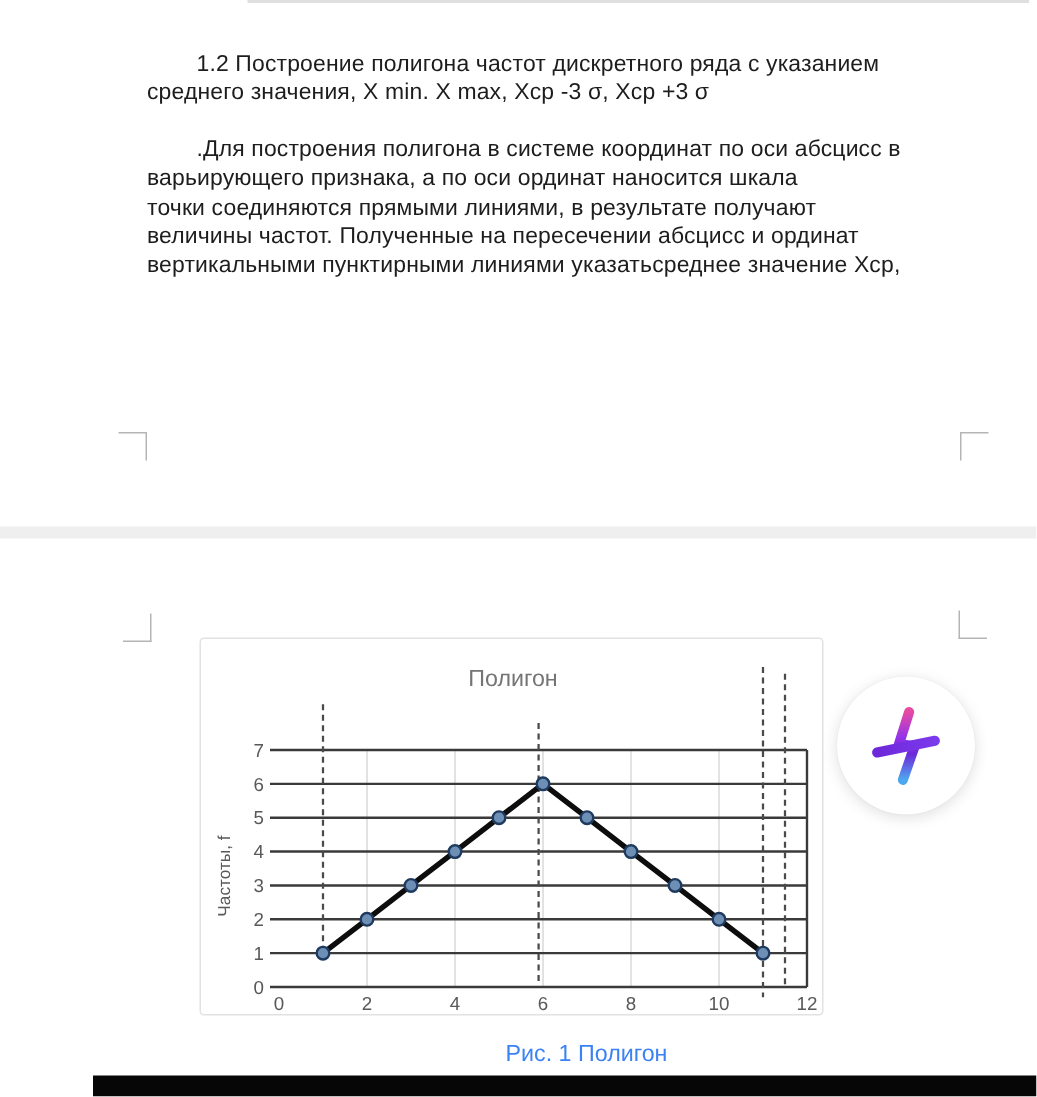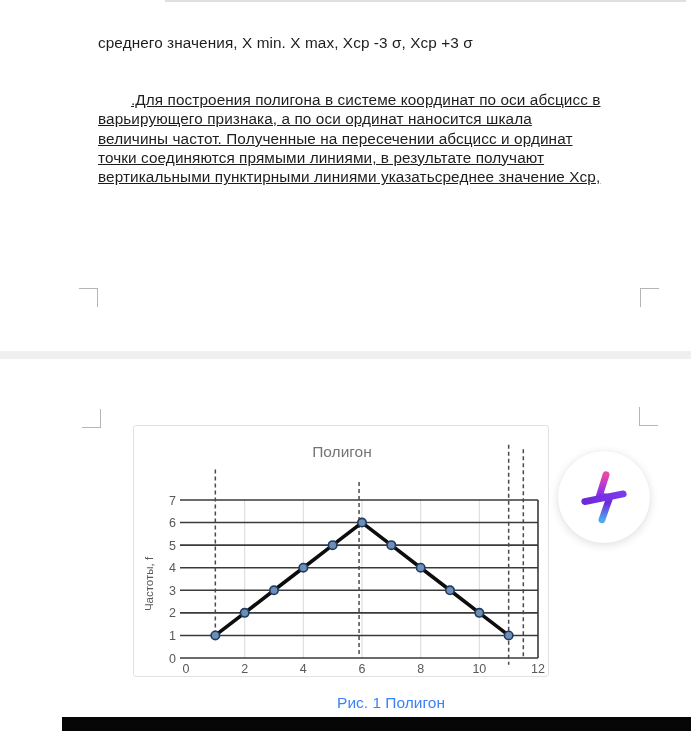--- a/index.html
+++ b/index.html
@@ -7,21 +7,21 @@
     width:691px;height:731px;position:relative;overflow:hidden;
     background:#ffffff;
     font-family:"Liberation Sans", sans-serif;
   }
   .abs{position:absolute;}
   
   #top-cut-line{left:165px;top:0;width:521px;height:2px;background:#dfdfdf;}
   
   .doc-text{left:98px;color:#1d1d1d;font-size:15.3px;line-height:19.3px;white-space:nowrap;letter-spacing:.1px;}
   #heading-para{top:33px;}
-  #body-para{top:90px;text-decoration:underline;}
+  #body-para{top:90px;}
   .indent{padding-left:33px;}
   
   .corner{width:18px;height:18px;border:0 solid #b5b5b5;}
   #corner-p1-left{left:79px;top:288px;border-top-width:1px;border-right-width:1px;}
   #corner-p1-right{left:640px;top:288px;border-top-width:1px;border-left-width:1px;}
   #corner-p2-left{left:82px;top:409px;border-bottom-width:1px;border-right-width:1px;}
   #corner-p2-right{left:639px;top:407px;border-bottom-width:1px;border-left-width:1px;}
   
   #page-gap{left:0;top:351px;width:691px;height:8px;background:#efefef;}
   
@@ -41,28 +41,29 @@
     box-shadow:0 2px 10px rgba(0,0,0,0.13), 0 0 1px rgba(0,0,0,0.08);
     display:flex;align-items:center;justify-content:center;cursor:pointer;
   }
 </style>
 </head>
 <body>
 
 <div class="abs" id="top-cut-line"></div>
 
 <div class="abs doc-text" id="heading-para">
+  <div class="indent">1.2 Построение полигона частот дискретного ряда с указанием</div>
   <div>среднего значения, X min.  X max, Хср -3 σ, Хср +3 σ</div>
 </div>
 
 <div class="abs doc-text" id="body-para">
   <div class="indent">.Для  построения полигона в системе координат по оси абсцисс в</div>
   <div>варьирующего признака, а по оси ординат наносится шкала</div>
+  <div>точки соединяются прямыми линиями, в результате получают</div>
   <div>величины частот. Полученные на пересечении абсцисс и ординат</div>
-  <div>точки соединяются прямыми линиями, в результате получают</div>
   <div>вертикальными пунктирными линиями указатьсреднее значение Хср,</div>
 </div>
 
 <div class="abs corner" id="corner-p1-left"></div>
 <div class="abs corner" id="corner-p1-right"></div>
 
 <div class="abs" id="page-gap"></div>
 
 <div class="abs corner" id="corner-p2-left"></div>
 <div class="abs corner" id="corner-p2-right"></div>

